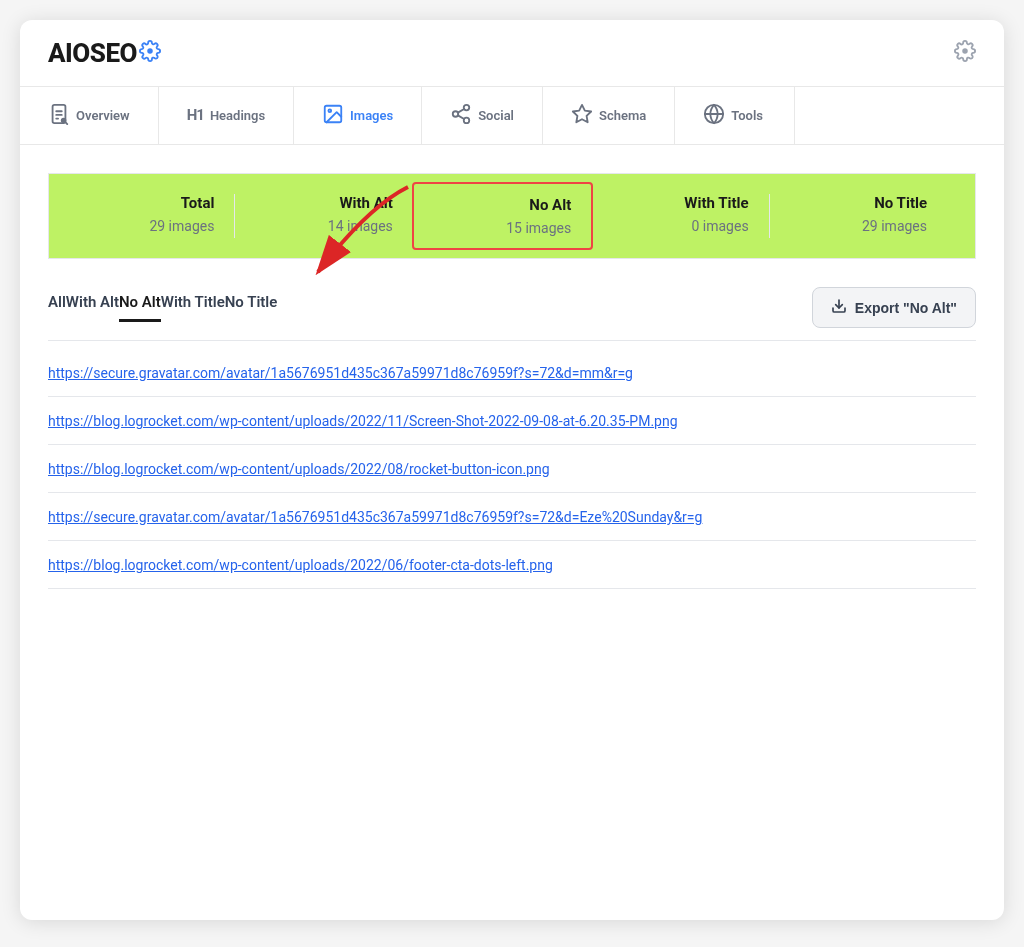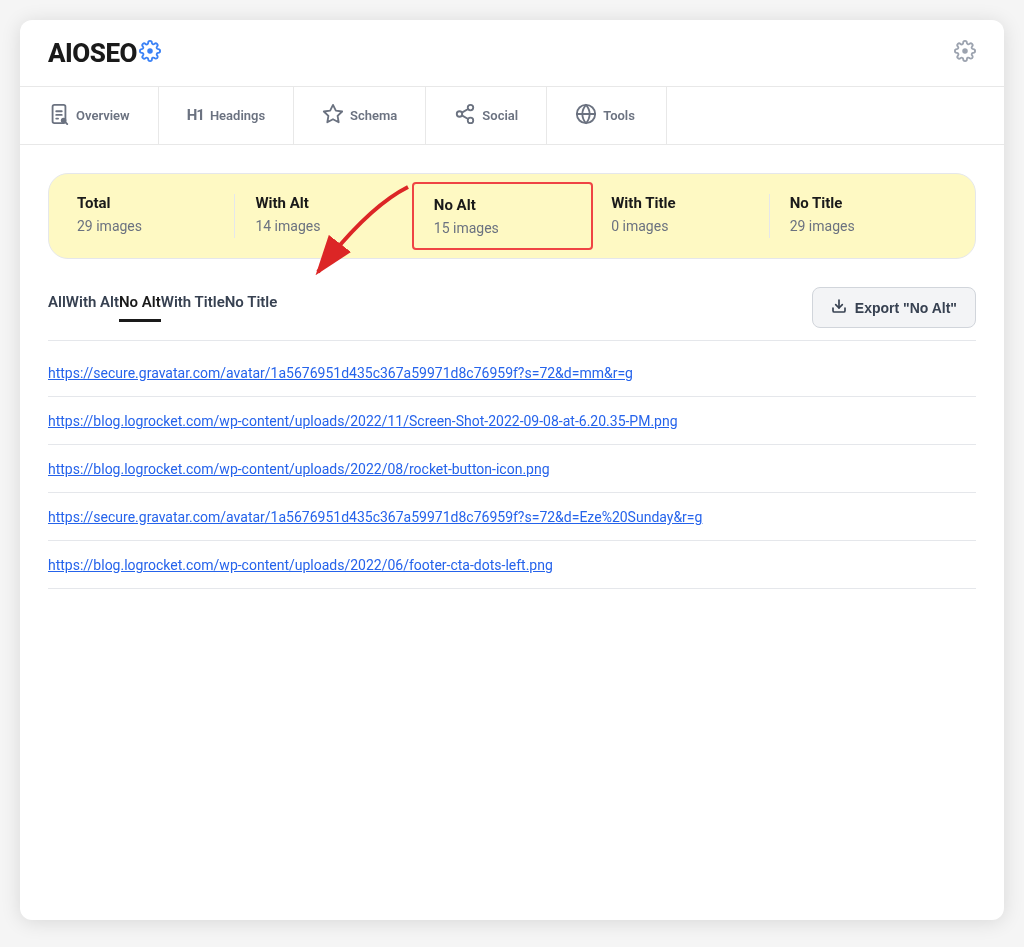--- a/index.html
+++ b/index.html
@@ -83,26 +83,27 @@
       font-weight: 600;
     }
     .nav-tab.active .tab-label { color: #3b82f6; }
     
     .main-content {
       padding: 28px 28px;
     }
     
     .stats-card {
       border: 1px solid #e5e7eb;
-      border-radius: 20px;
+      border-radius: 0;
       padding: 20px 28px;
       display: flex;
       gap: 0;
       margin-bottom: 28px;
-      background: #fef9c3;
+      background: #bef264;
+      text-align: right;
     }
     .stat-item {
       flex: 1;
       padding: 0 20px;
       border-right: 1px solid #e5e7eb;
       position: relative;
     }
     .stat-item:first-child { padding-left: 0; }
     .stat-item:last-child { border-right: none; }
     .stat-item.highlighted {
@@ -223,39 +224,49 @@
           <circle cx="17" cy="19" r="3" fill="#6b7280" stroke="none"></circle>
           <line x1="19.5" y1="21.5" x2="21" y2="23" stroke="#6b7280"></line>
         </svg>
       </span>
       <span class="tab-label">Overview</span>
     </div>
     <div class="nav-tab">
       <span class="tab-icon" style="font-size:15px; font-weight:700; color:#6b7280; letter-spacing:-1px;">H1</span>
       <span class="tab-label">Headings</span>
     </div>
-    <div class="nav-tab">
-      <span class="tab-icon">
-        <svg width="22" height="22" viewBox="0 0 24 24" fill="none" stroke="#6b7280" stroke-width="2" stroke-linecap="round" stroke-linejoin="round">
-          <polygon points="12 2 15.09 8.26 22 9.27 17 14.14 18.18 21.02 12 17.77 5.82 21.02 7 14.14 2 9.27 8.91 8.26 12 2"></polygon>
-        </svg>
-      </span>
-      <span class="tab-label">Schema</span>
+    <div class="nav-tab active">
+      <span class="tab-icon">
+        <svg width="22" height="22" viewBox="0 0 24 24" fill="none" stroke="#3b82f6" stroke-width="2" stroke-linecap="round" stroke-linejoin="round">
+          <rect x="3" y="3" width="18" height="18" rx="2" ry="2"></rect>
+          <circle cx="8.5" cy="8.5" r="1.5"></circle>
+          <polyline points="21 15 16 10 5 21"></polyline>
+        </svg>
+      </span>
+      <span class="tab-label">Images</span>
     </div>
     <div class="nav-tab">
       <span class="tab-icon">
         <svg width="22" height="22" viewBox="0 0 24 24" fill="none" stroke="#6b7280" stroke-width="2" stroke-linecap="round" stroke-linejoin="round">
           <circle cx="18" cy="5" r="3"></circle>
           <circle cx="6" cy="12" r="3"></circle>
           <circle cx="18" cy="19" r="3"></circle>
           <line x1="8.59" y1="13.51" x2="15.42" y2="17.49"></line>
           <line x1="15.41" y1="6.51" x2="8.59" y2="10.49"></line>
         </svg>
       </span>
       <span class="tab-label">Social</span>
+    </div>
+    <div class="nav-tab">
+      <span class="tab-icon">
+        <svg width="22" height="22" viewBox="0 0 24 24" fill="none" stroke="#6b7280" stroke-width="2" stroke-linecap="round" stroke-linejoin="round">
+          <polygon points="12 2 15.09 8.26 22 9.27 17 14.14 18.18 21.02 12 17.77 5.82 21.02 7 14.14 2 9.27 8.91 8.26 12 2"></polygon>
+        </svg>
+      </span>
+      <span class="tab-label">Schema</span>
     </div>
     <div class="nav-tab">
       <span class="tab-icon">
         <svg width="22" height="22" viewBox="0 0 24 24" fill="none" stroke="#6b7280" stroke-width="2" stroke-linecap="round" stroke-linejoin="round">
           <circle cx="12" cy="12" r="10"></circle>
           <line x1="2" y1="12" x2="22" y2="12"></line>
           <path d="M12 2a15.3 15.3 0 014 10 15.3 15.3 0 01-4 10 15.3 15.3 0 01-4-10 15.3 15.3 0 014-10z"></path>
         </svg>
       </span>
       <span class="tab-label">Tools</span>

